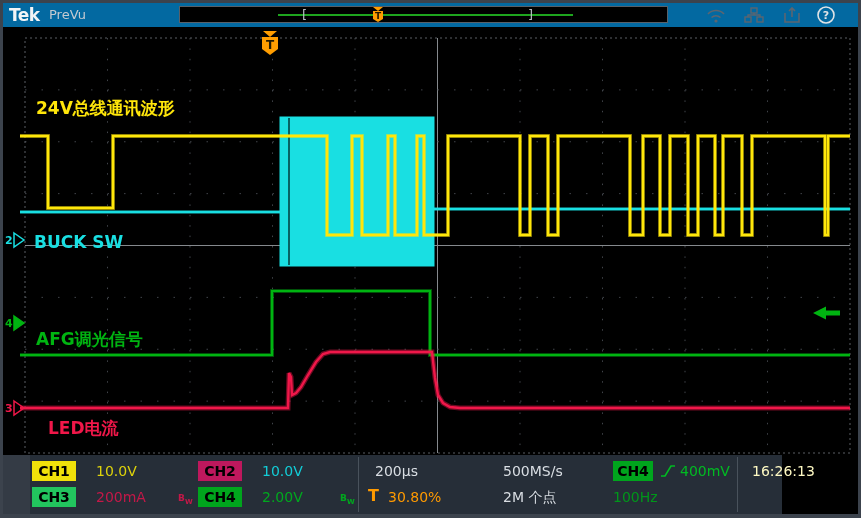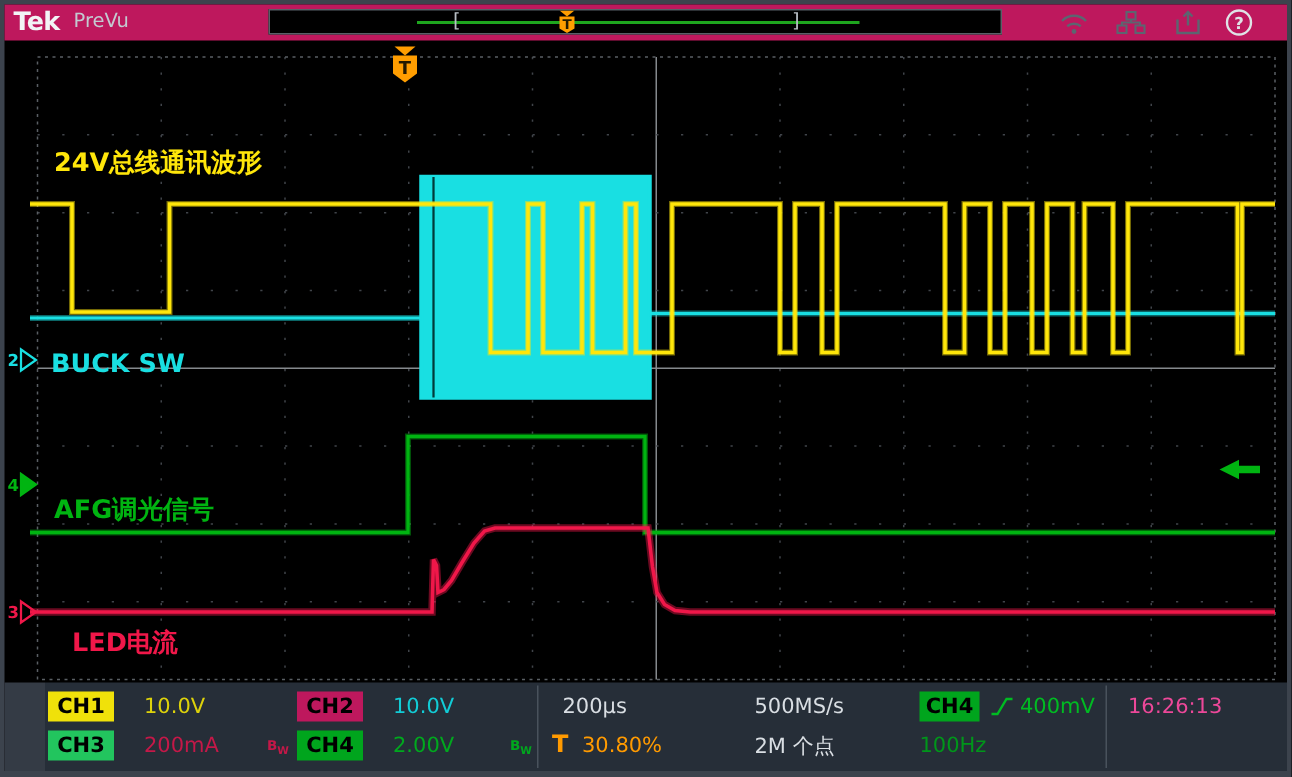--- a/index.html
+++ b/index.html
@@ -3,33 +3,33 @@
 <meta charset="utf-8">
 <style>
   html,body{margin:0;padding:0;}
   body{
     width:861px;height:518px;position:relative;overflow:hidden;
     background:#3c434d;font-family:"DejaVu Sans",sans-serif;
     -webkit-font-smoothing:antialiased;
   }
   #screen{position:absolute;left:3px;top:3px;width:855px;height:511px;background:#000;}
   
-  #top-bar{position:absolute;left:0;top:0;width:855px;height:24px;background:#be185d;}
+  #top-bar{position:absolute;left:0;top:0;width:855px;height:24px;background:#0369a1;}
   #brand{position:absolute;left:6px;top:2px;font-size:17px;font-weight:bold;color:#f2f4f6;letter-spacing:-0.5px;}
   #mode{position:absolute;left:46px;top:4px;font-size:13px;color:#c3cad1;}
   #nav-box{position:absolute;left:176px;top:3px;width:489px;height:17px;background:#000;border:1px solid #596068;box-sizing:border-box;}
   #nav-line{position:absolute;left:98px;top:7px;width:295px;height:2px;background:#1ea51e;}
   .nav-bracket{position:absolute;top:0px;font-size:13px;color:#b8bec4;line-height:15px;}
   #nav-flag{position:absolute;left:191px;top:0px;}
   .tb-icon{position:absolute;top:2px;}
   
   #wave-area{position:absolute;left:0;top:24px;width:855px;height:431px;}
   
   #bottom-left-block{position:absolute;left:0;top:452px;width:27px;height:59px;background:#343b45;}
-  #bottom-bar{position:absolute;left:27px;top:452px;width:828px;height:59px;background:#262e38;}
+  #bottom-bar{position:absolute;left:27px;top:452px;width:752px;height:59px;background:#262e38;}
   .badge{position:absolute;width:44px;height:20px;line-height:20px;text-align:center;
          font-size:14px;font-weight:bold;color:#000;}
   .val{position:absolute;font-size:14px;white-space:nowrap;}
   .bw{position:absolute;font-size:9px;font-weight:bold;margin-left:20px;}
   .bw sub{font-size:7px;}
   .divider{position:absolute;top:2px;bottom:2px;width:1px;background:#49525c;}
   .white{color:#d9dee3;}
   .orange{color:#ff9a00;}
 </style>
 </head>
@@ -157,15 +157,15 @@
 
     <div class="badge" style="left:583px;top:6px;width:40px;background:#00a51d">CH4</div>
     <svg style="position:absolute;left:629px;top:7px" width="18" height="18" viewBox="0 0 18 18">
       <path d="M2,14 h4 l6,-10 h4" fill="none" stroke="#00bb22" stroke-width="1.6"></path>
     </svg>
     <div class="val" style="left:650px;top:8px;color:#00bb22">400mV</div>
     <div class="val" style="left:583px;top:34px;color:#00961a">100Hz</div>
 
     <div class="divider" style="left:707px"></div>
 
-    <div class="val" style="left:722px;top:8px;color:#ec4899">16:26:13</div>
+    <div class="val" style="left:722px;top:8px;color:#fef9c3">16:26:13</div>
   </div>
 </div>
 
 </body></html>

